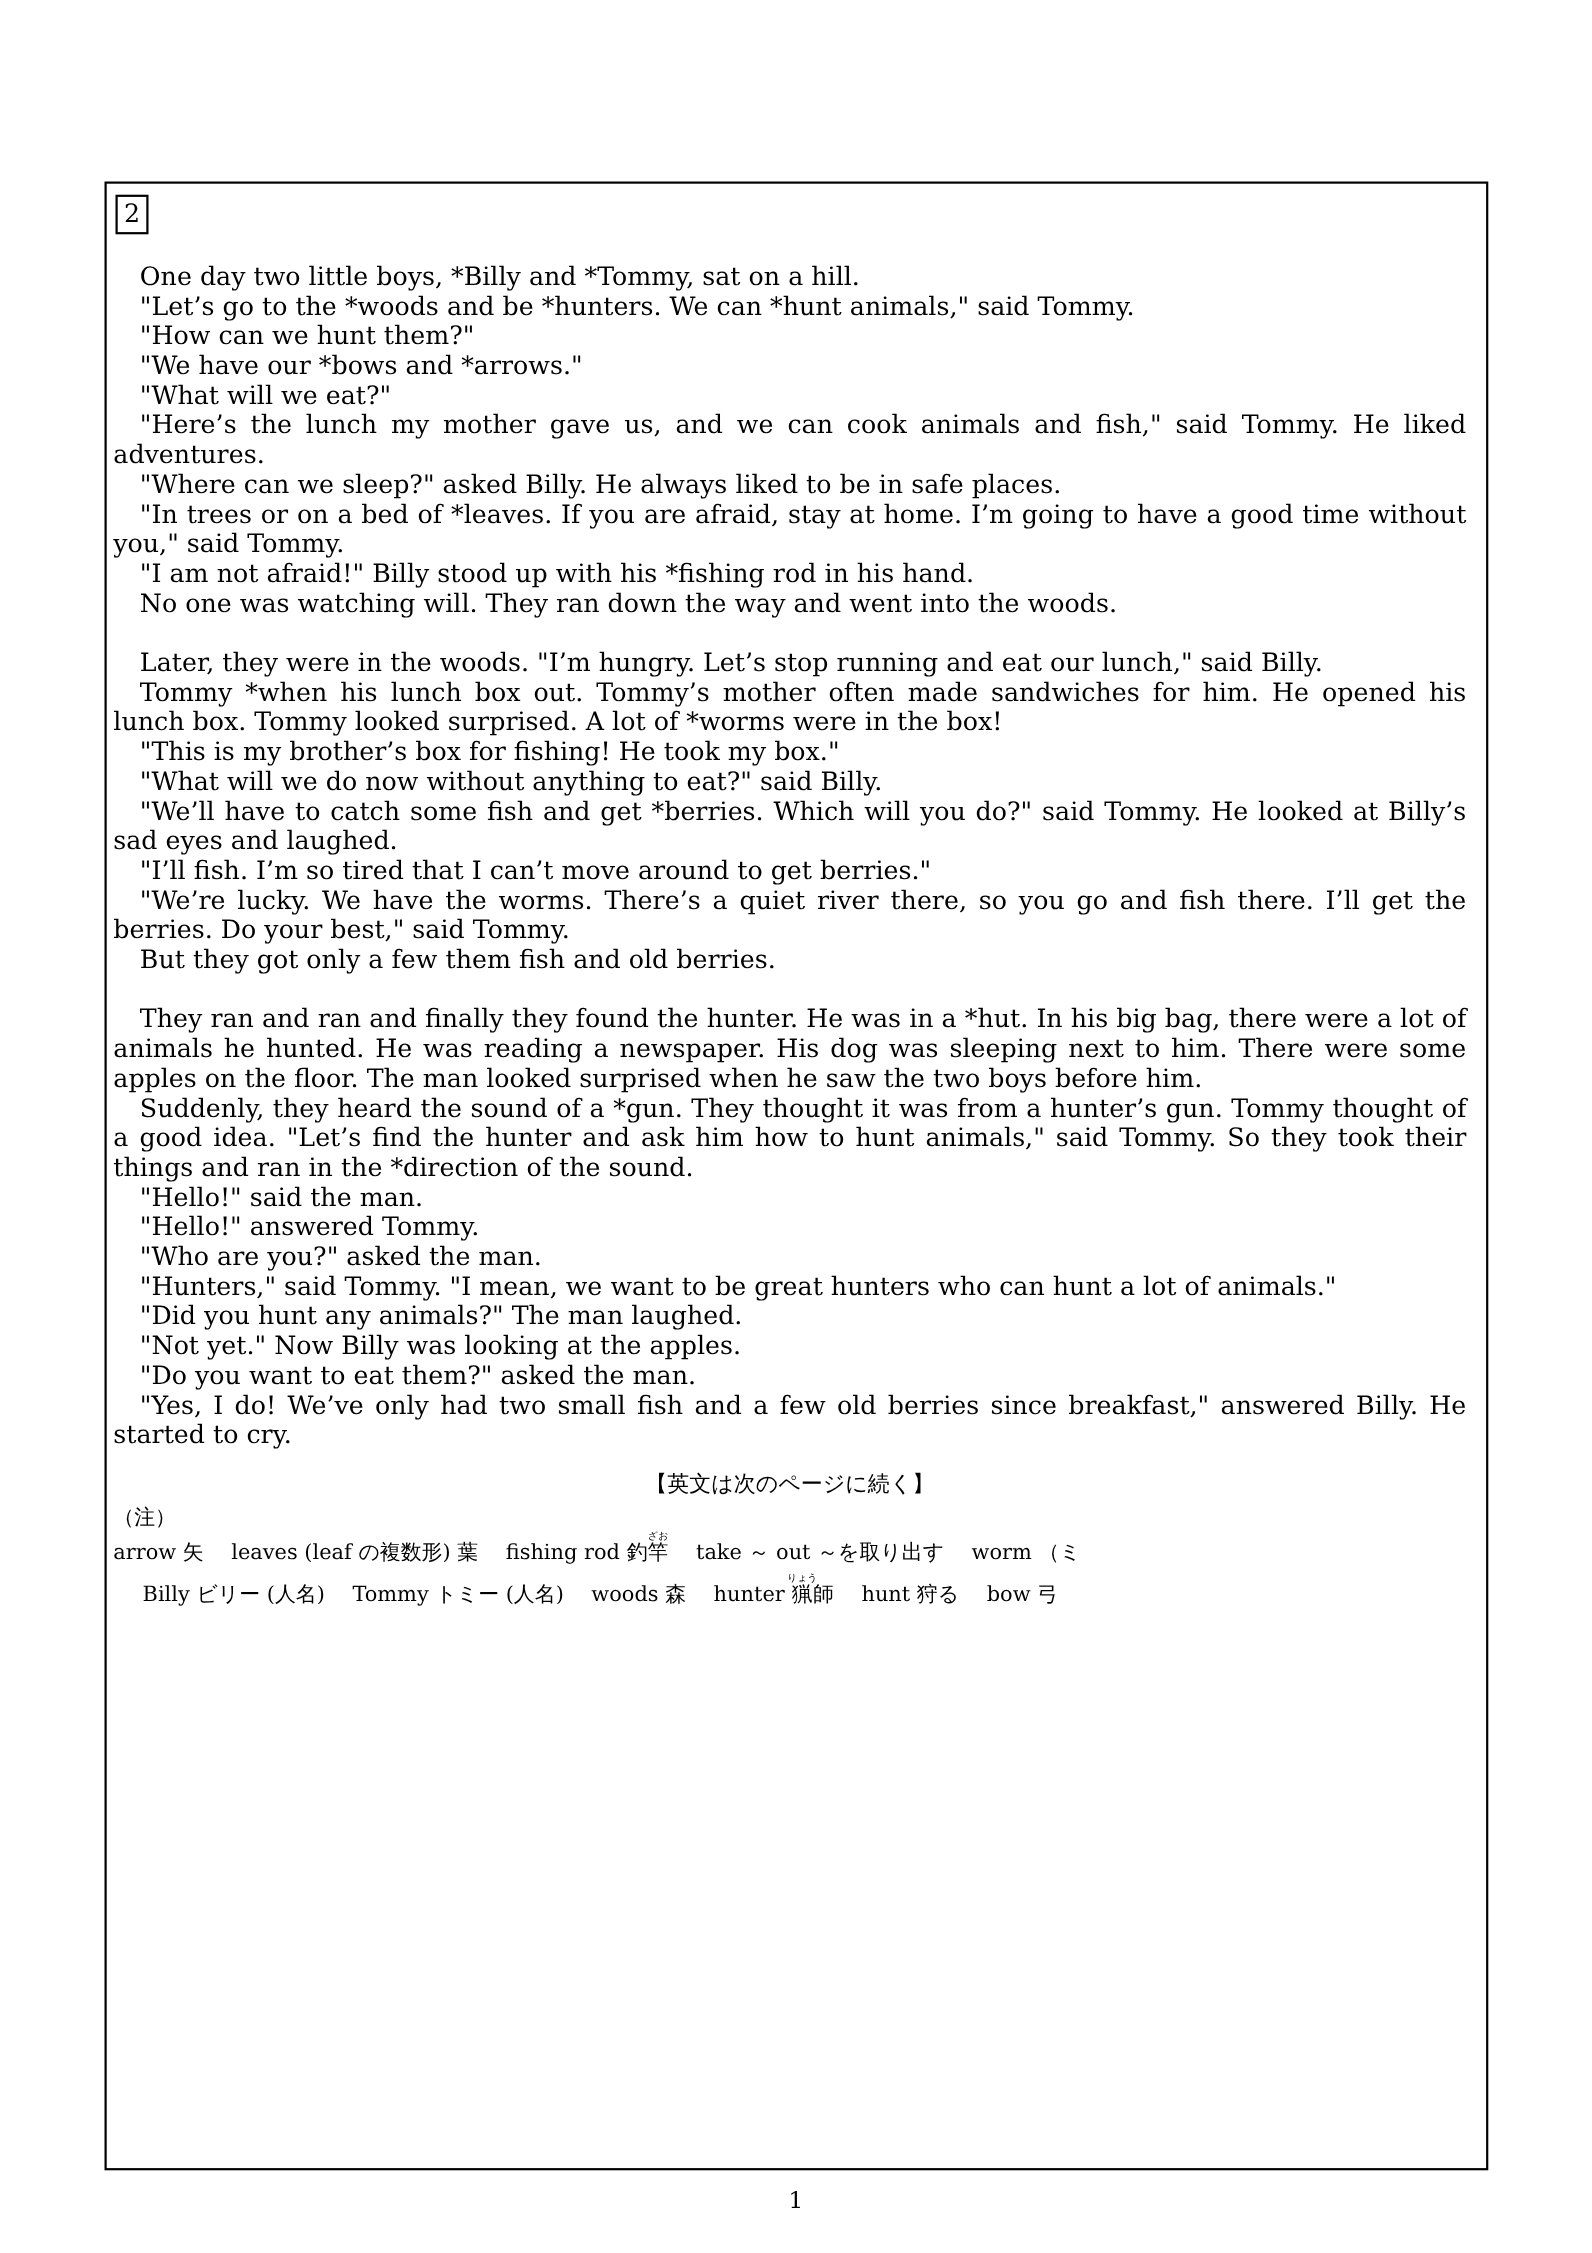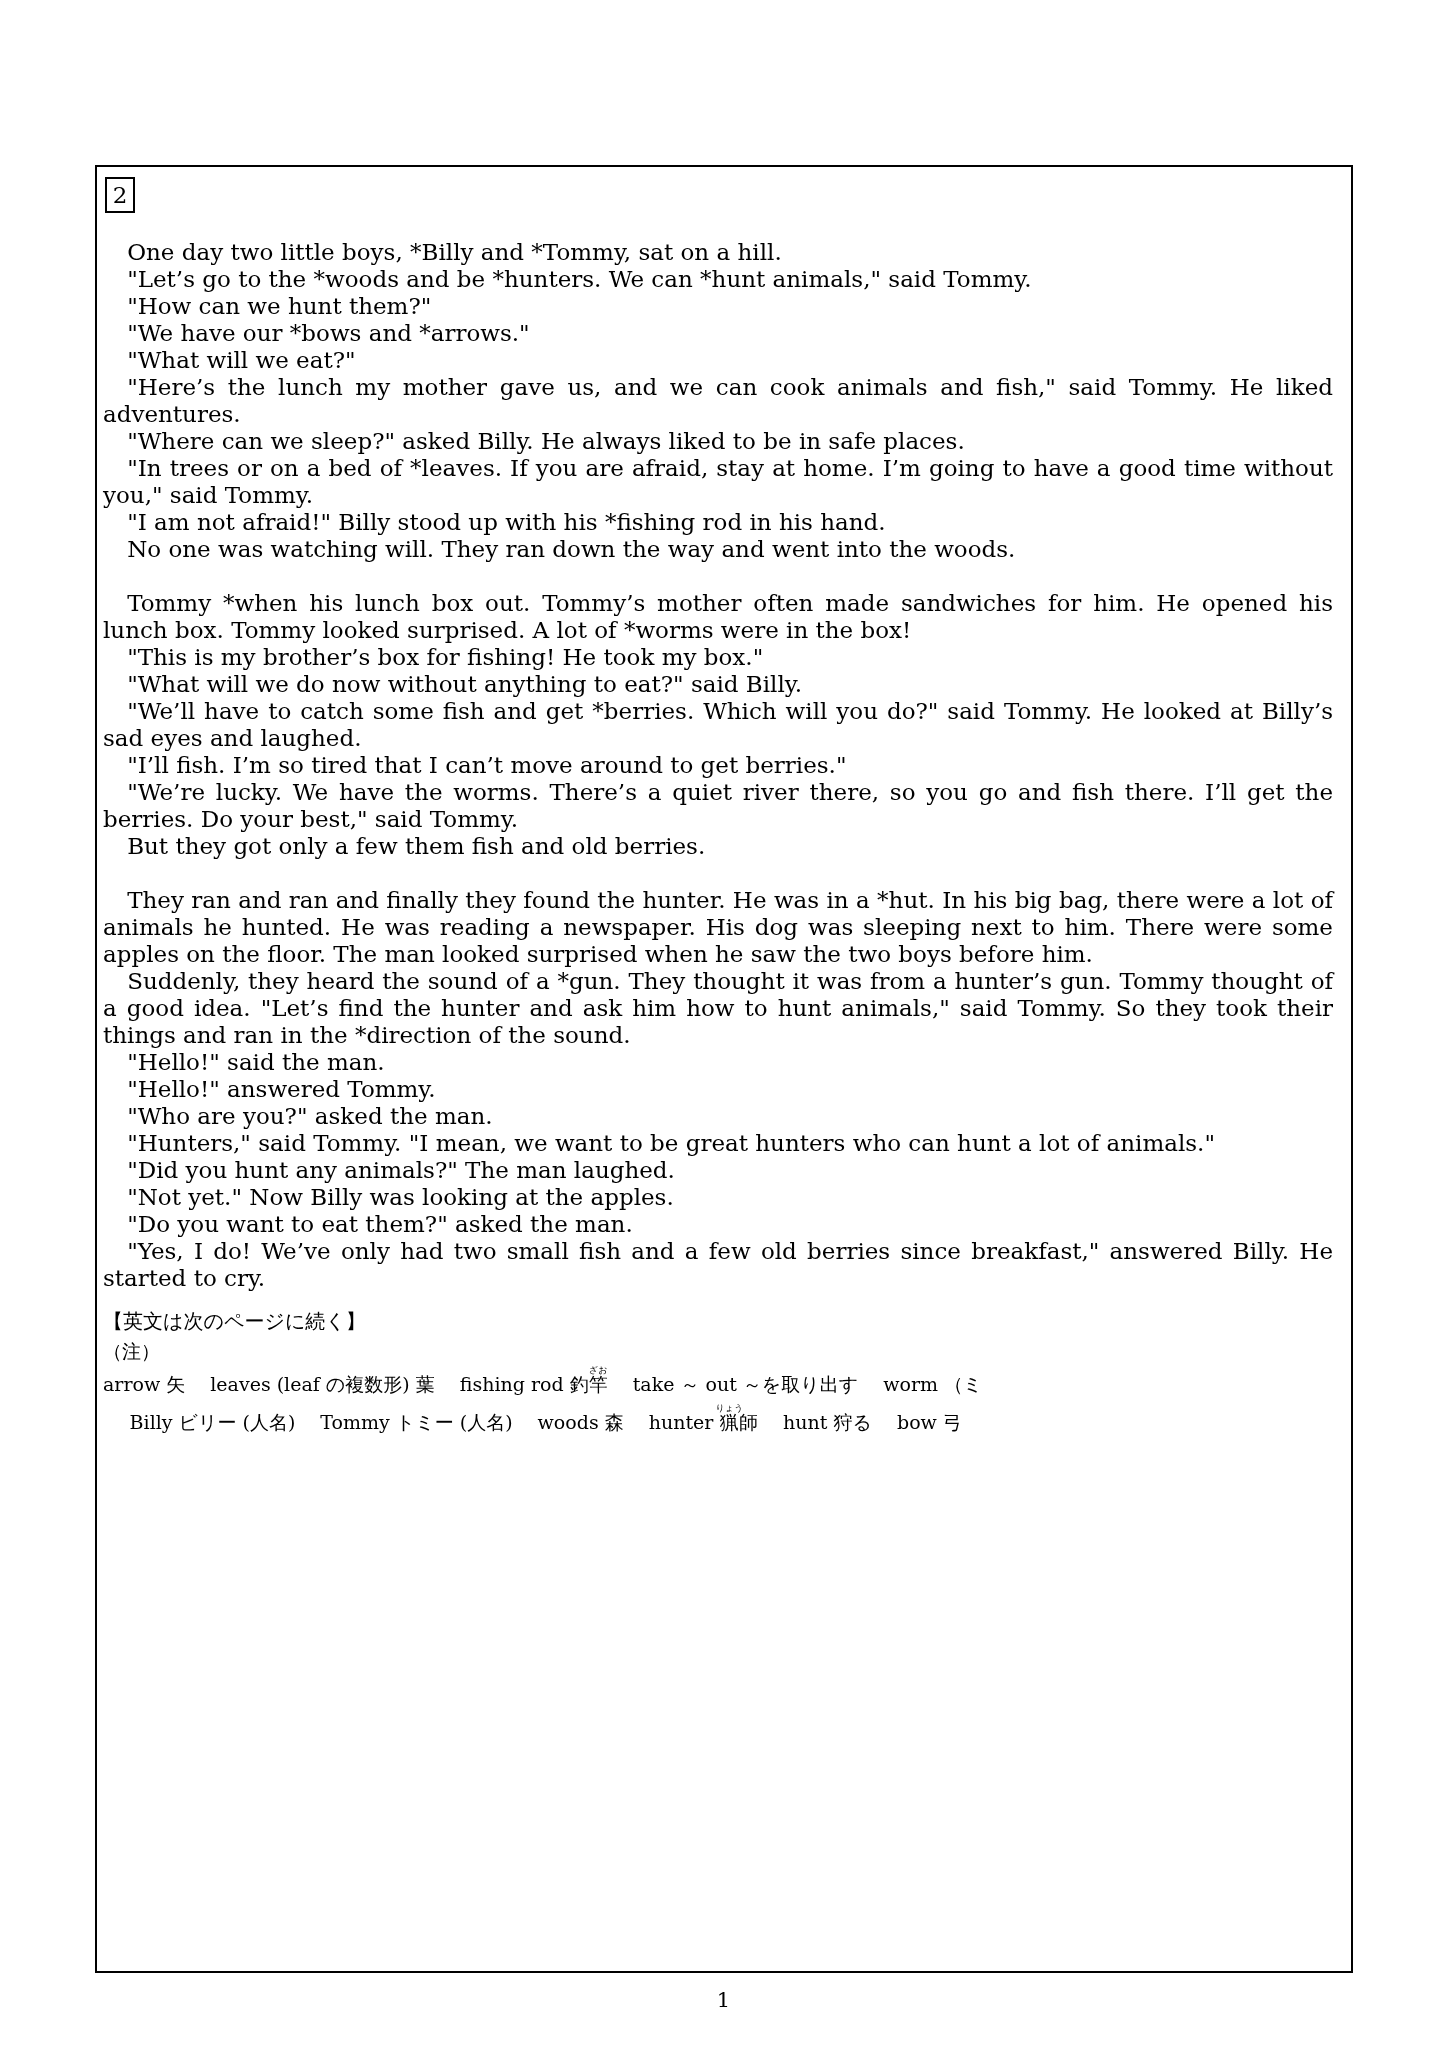--- a/index.html
+++ b/index.html
@@ -48,21 +48,21 @@
     margin: 0;
     font-size: 23px;
     line-height: 27px;
     text-align: justify;
     text-indent: 1.05em;
   }
   .block + .block {
     margin-top: 27px;
   }
   .continue-note {
-    text-align: left;
+    text-align: center;
     font-size: 20px;
     margin-top: 16px;
   }
   .notes-label {
     font-size: 19px;
     margin-top: 4px;
   }
   .note-line {
     font-size: 19px;
     line-height: 38px;
@@ -102,20 +102,21 @@
         <p>"How can we hunt them?"</p>
         <p>"We have our *bows and *arrows."</p>
         <p>"What will we eat?"</p>
         <p>"Here’s the lunch my mother gave us, and we can cook animals and fish," said Tommy. He liked adventures.</p>
         <p>"Where can we sleep?" asked Billy. He always liked to be in safe places.</p>
         <p>"In trees or on a bed of *leaves. If you are afraid, stay at home. I’m going to have a good time without you," said Tommy.</p>
         <p>"I am not afraid!" Billy stood up with his *fishing rod in his hand.</p>
         <p>No one was watching will. They ran down the way and went into the woods.</p>
       </div>
       <div class="block">
+        <p>Later, they were in the woods. "I’m hungry. Let’s stop running and eat our lunch," said Billy.</p>
         <p>Tommy *when his lunch box out. Tommy’s mother often made sandwiches for him. He opened his lunch box. Tommy looked surprised. A lot of *worms were in the box!</p>
         <p>"This is my brother’s box for fishing! He took my box."</p>
         <p>"What will we do now without anything to eat?" said Billy.</p>
         <p>"We’ll have to catch some fish and get *berries. Which will you do?" said Tommy. He looked at Billy’s sad eyes and laughed.</p>
         <p>"I’ll fish. I’m so tired that I can’t move around to get berries."</p>
         <p>"We’re lucky. We have the worms. There’s a quiet river there, so you go and fish there. I’ll get the berries. Do your best," said Tommy.</p>
         <p>But they got only a few them fish and old berries.</p>
       </div>
       <div class="block">
         <p>They ran and ran and finally they found the hunter. He was in a *hut. In his big bag, there were a lot of animals he hunted. He was reading a newspaper. His dog was sleeping next to him. There were some apples on the floor. The man looked surprised when he saw the two boys before him.</p>

